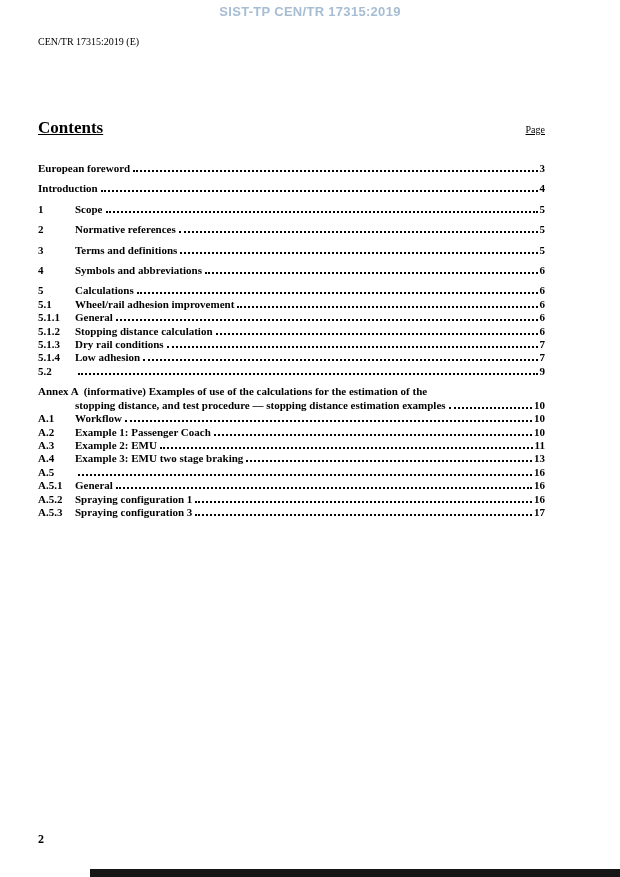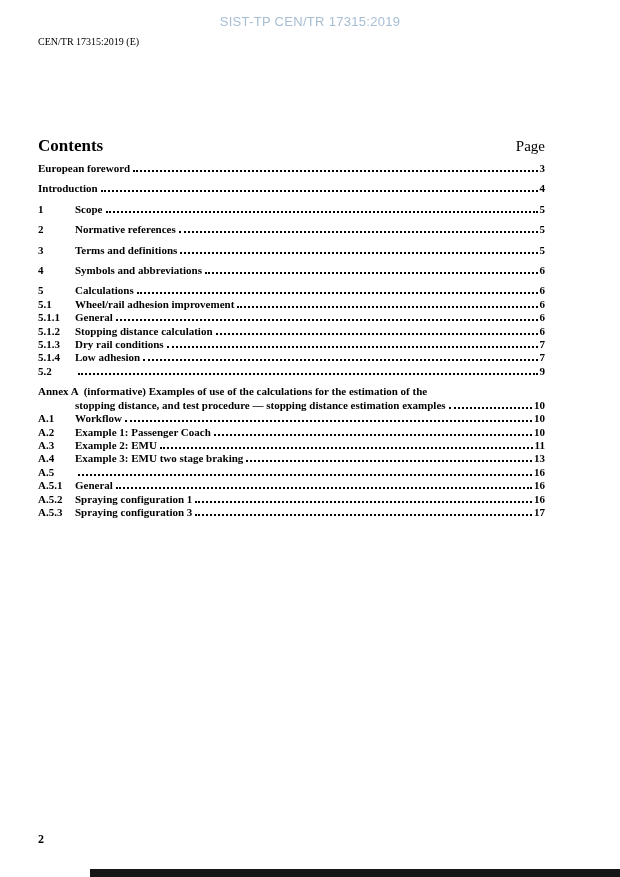--- a/index.html
+++ b/index.html
@@ -7,51 +7,52 @@
     width: 620px;
     height: 877px;
     background: #ffffff;
     position: relative;
     overflow: hidden;
     font-family: "Liberation Serif", serif;
     color: #000;
   }
   .watermark {
     position: absolute;
-    top: 14px;
+    top: 4px;
     left: 0;
     right: 0;
     text-align: center;
     font-family: "Liberation Sans", sans-serif;
-    font-weight: normal;
+    font-weight: bold;
     font-size: 13px;
     letter-spacing: 0.3px;
   }
   .doc-ref {
     position: absolute;
     top: 36px;
     left: 38px;
     font-weight: normal;
     font-size: 10px;
   }
   .contents-header {
     position: absolute;
-    top: 136px;
+    top: 118px;
     left: 38px;
     width: 507px;
     display: flex;
     justify-content: space-between;
     align-items: baseline;
+    text-decoration: underline;
   }
   .contents-title {
     font-weight: bold;
     font-size: 17px;
   }
   .page-col-label {
-    font-size: 15px;
+    font-size: 10px;
   }
   .toc {
     position: absolute;
     top: 155px;
     left: 38px;
     width: 507px;
     font-family: Liberation Serif, serif;
   }
   .row {
     display: flex;

